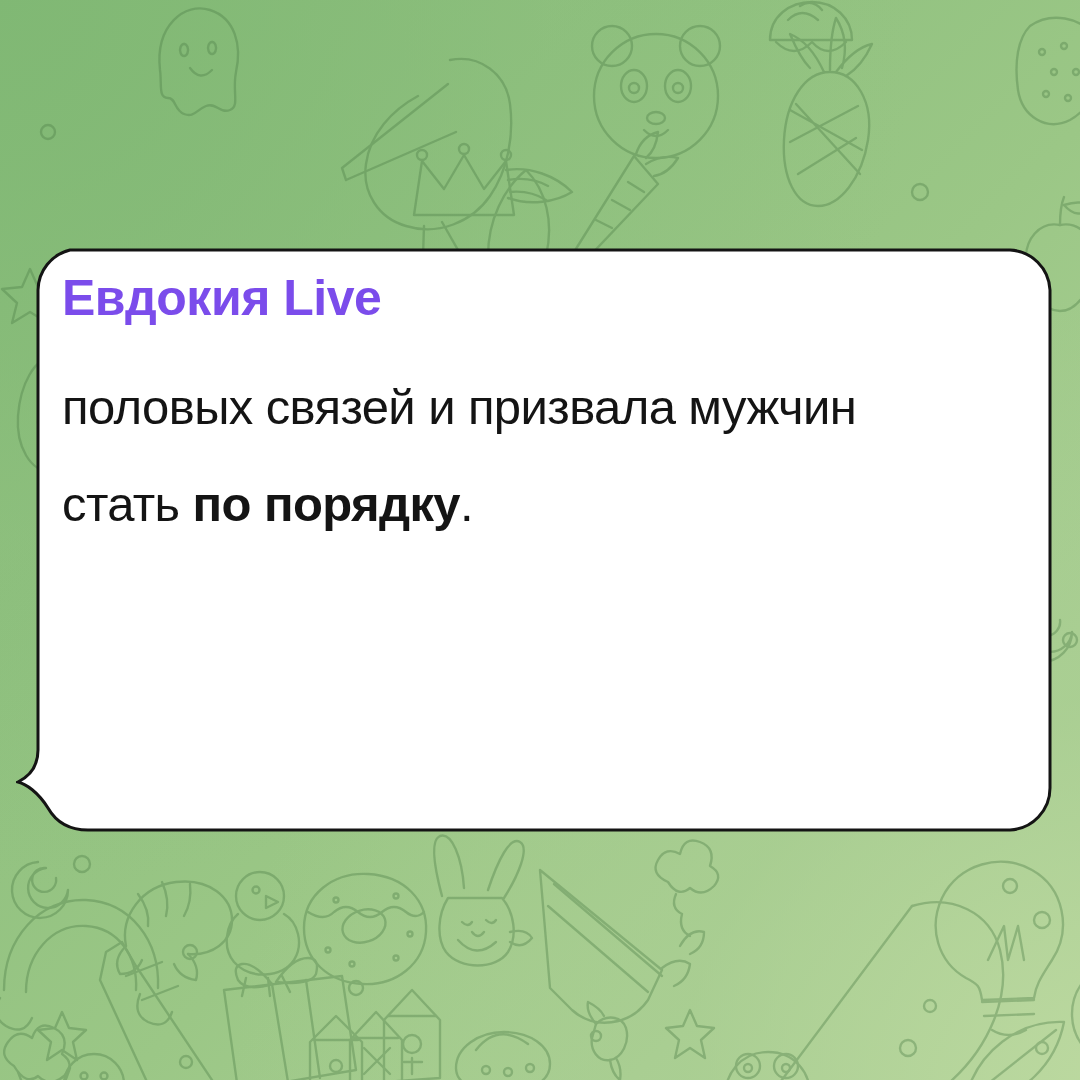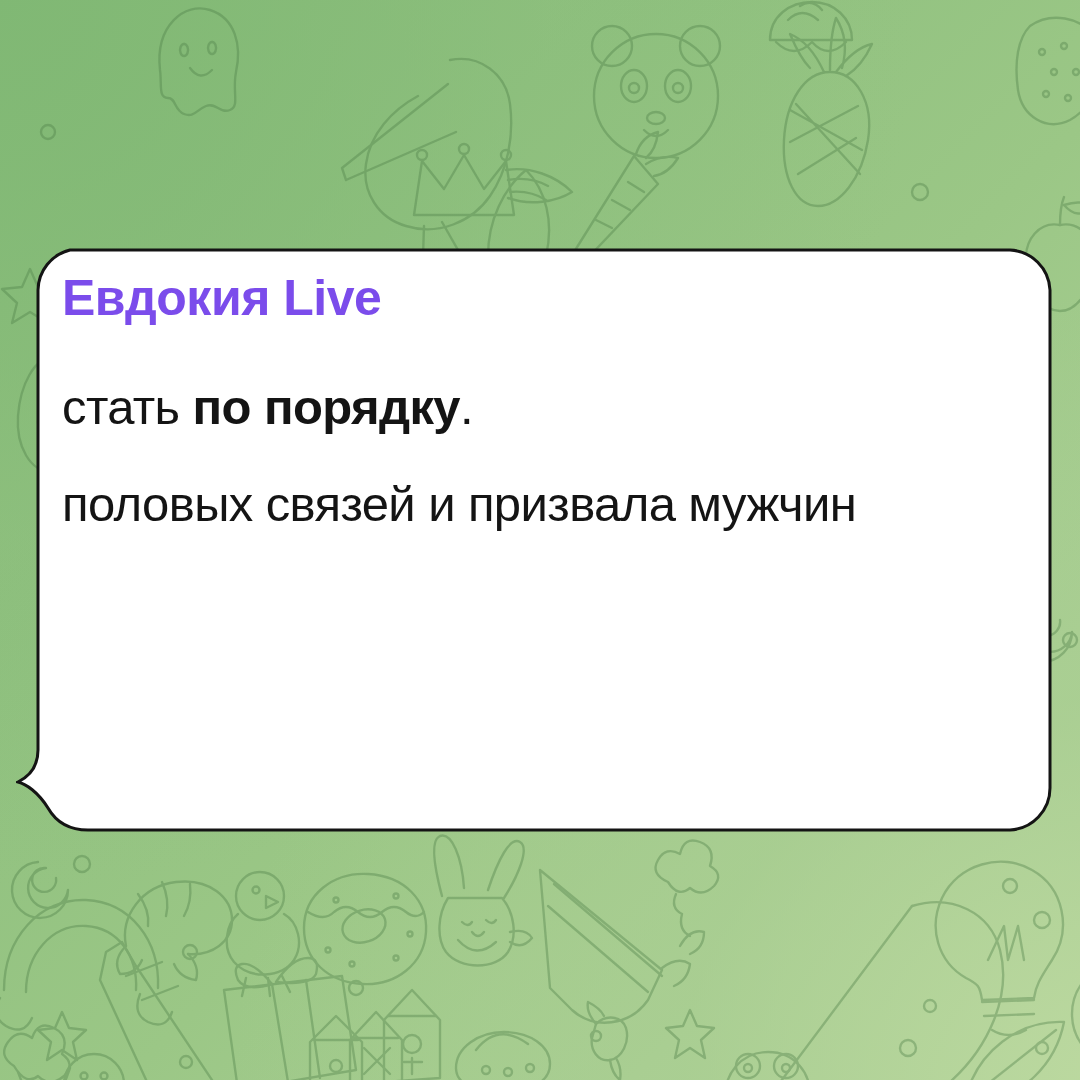--- a/index.html
+++ b/index.html
@@ -419,20 +419,20 @@
           L 22,42
           A 42,42 0 0 1 54,2
           Z" fill="#ffffff" stroke="#141414" stroke-width="3"></path>
       </svg>
     </div>
 
     <div class="bubble-content">
       <div class="bubble-title">Евдокия Live</div>
 
       <div class="bubble-text">
+        <span class="ln">половых связей и призвала мужчин</span>
         <span class="ln"><span>стать </span><b>по порядку</b><span>.</span></span>
-        <span class="ln">половых связей и призвала мужчин</span>
       </div>
     </div>
 
   </div>
 
 </div>
 
 </body></html>

